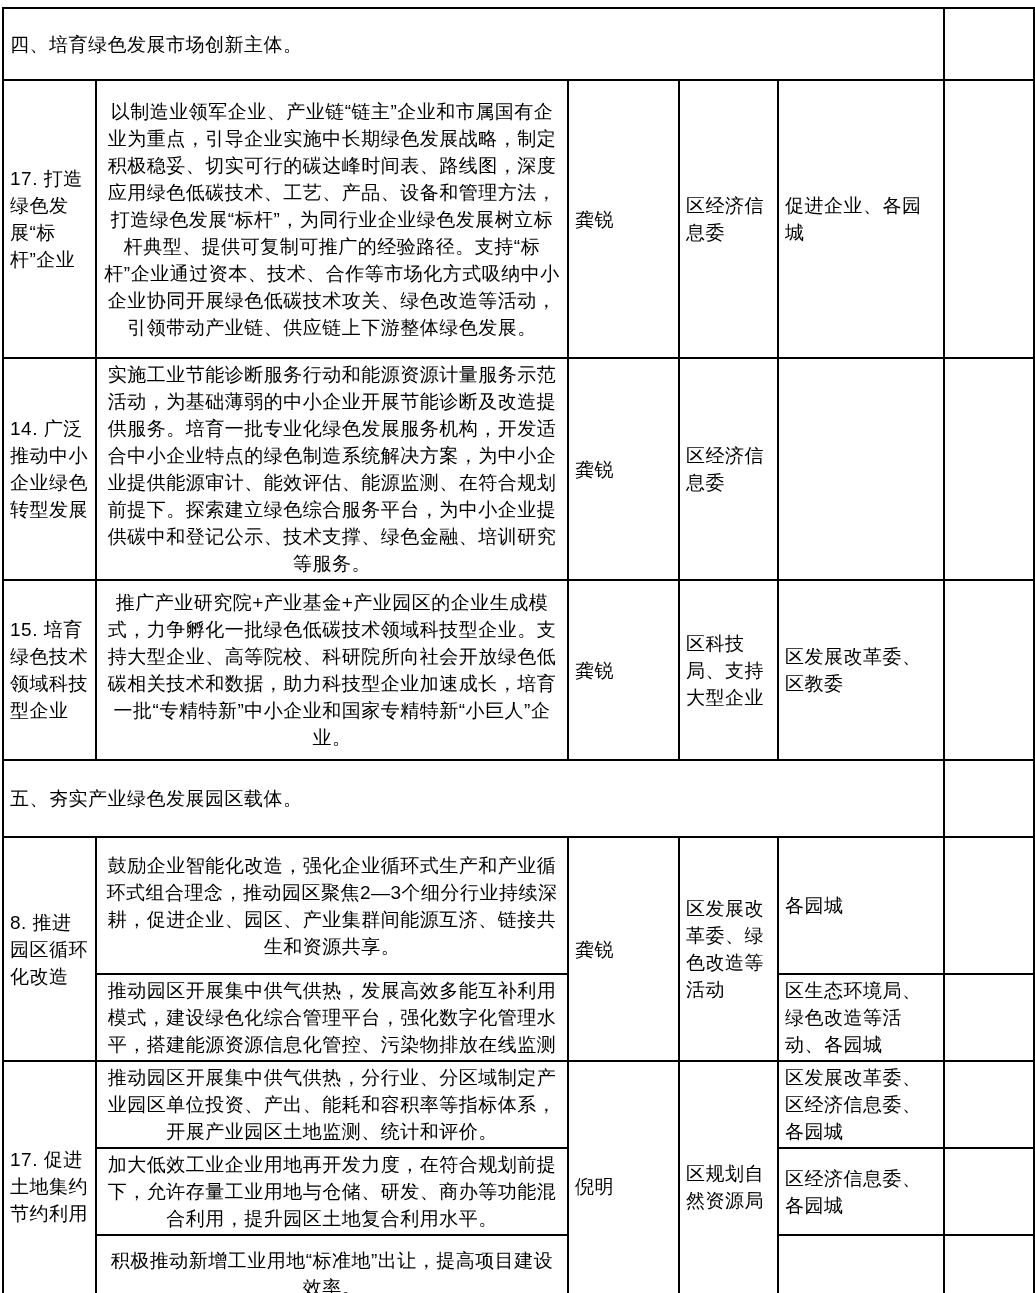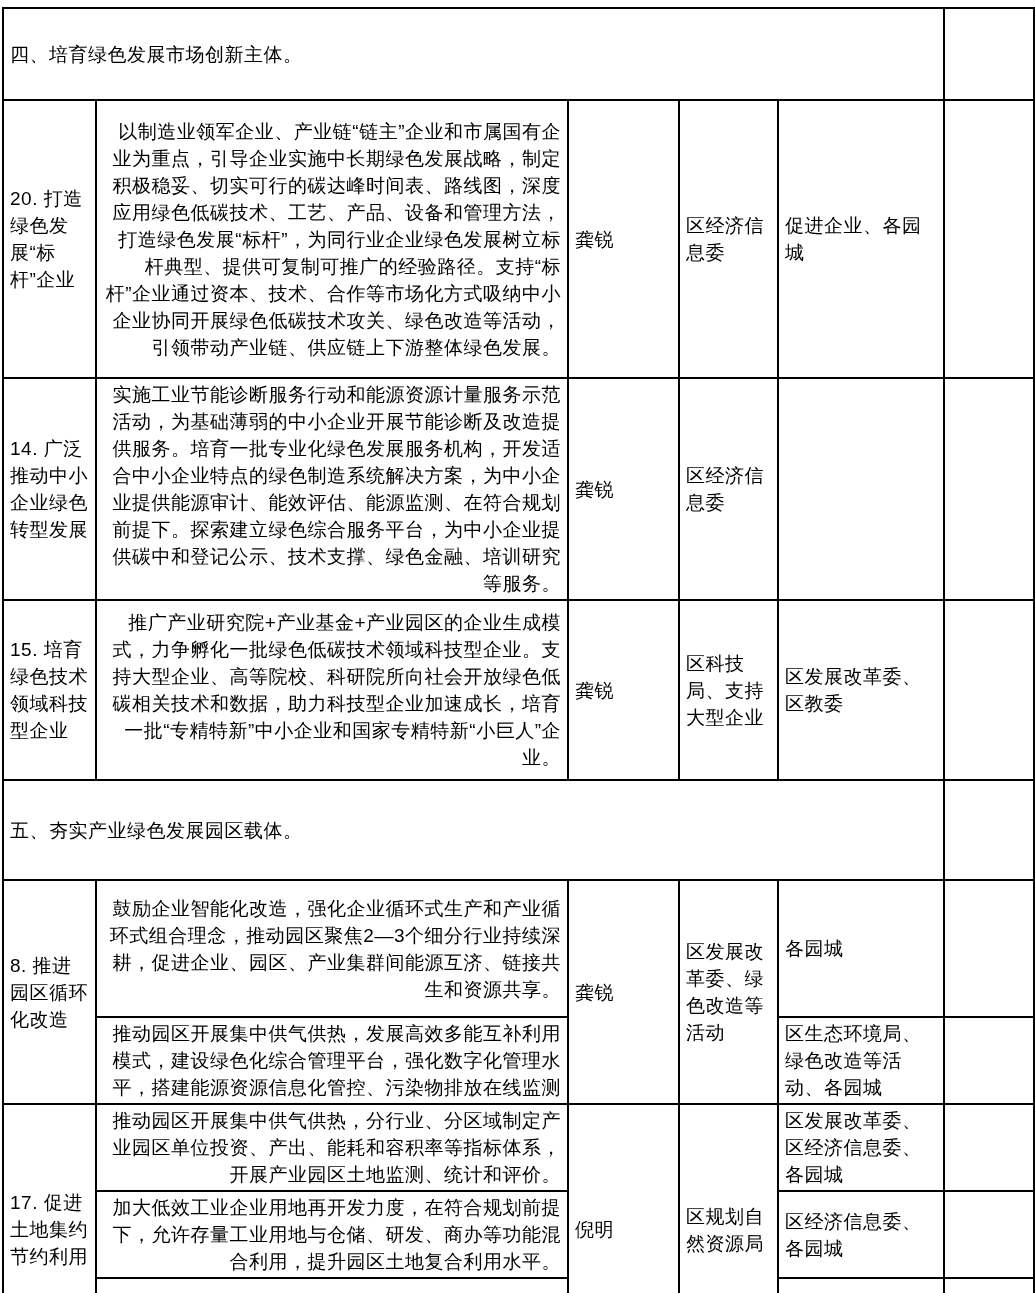--- a/index.html
+++ b/index.html
@@ -32,48 +32,48 @@
   }
   td.section-cell {
     padding-left: 8px;
     text-align: left;
   }
   td.name-cell {
     padding: 2px 3px;
     letter-spacing: 0;
   }
   td.desc-cell {
-    text-align: right;
+    text-align: center;
   }
   td.person-cell, td.lead-cell, td.coop-cell {
     text-align: left;
   }
 </style>
 </head>
 <body>
 
 <div class="doc-wrap">
   <table class="doc-table">
     <colgroup>
       <col style="width:93px">
       <col style="width:472px">
       <col style="width:111px">
       <col style="width:99px">
       <col style="width:166px">
       <col style="width:90px">
     </colgroup>
     <tbody>
 
-      <tr style="height:92px">
+      <tr style="height:72px">
         <td colspan="5" class="section-cell">四、培育绿色发展市场创新主体。</td>
         <td class="notes-cell"></td>
       </tr>
 
       <tr style="height:278px">
-        <td class="name-cell">20. 打造绿色发展“标杆”企业</td>
+        <td class="name-cell">17. 打造绿色发展“标杆”企业</td>
         <td class="desc-cell">以制造业领军企业、产业链“链主”企业和市属国有企业为重点，引导企业实施中长期绿色发展战略，制定积极稳妥、切实可行的碳达峰时间表、路线图，深度应用绿色低碳技术、工艺、产品、设备和管理方法，打造绿色发展“标杆”，为同行业企业绿色发展树立标杆典型、提供可复制可推广的经验路径。支持“标杆”企业通过资本、技术、合作等市场化方式吸纳中小企业协同开展绿色低碳技术攻关、绿色改造等活动，引领带动产业链、供应链上下游整体绿色发展。</td>
         <td class="person-cell">龚锐</td>
         <td class="lead-cell">区经济信息委</td>
         <td class="coop-cell">促进企业、各园城</td>
         <td class="notes-cell"></td>
       </tr>
 
       <tr style="height:218px">
         <td class="name-cell">14. 广泛推动中小企业绿色转型发展</td>
         <td class="desc-cell">实施工业节能诊断服务行动和能源资源计量服务示范活动，为基础薄弱的中小企业开展节能诊断及改造提供服务。培育一批专业化绿色发展服务机构，开发适合中小企业特点的绿色制造系统解决方案，为中小企业提供能源审计、能效评估、能源监测、在符合规划前提下。探索建立绿色综合服务平台，为中小企业提供碳中和登记公示、技术支撑、绿色金融、培训研究等服务。</td>
@@ -85,21 +85,21 @@
 
       <tr style="height:180px">
         <td class="name-cell">15. 培育绿色技术领域科技型企业</td>
         <td class="desc-cell">推广产业研究院+产业基金+产业园区的企业生成模式，力争孵化一批绿色低碳技术领域科技型企业。支持大型企业、高等院校、科研院所向社会开放绿色低碳相关技术和数据，助力科技型企业加速成长，培育一批“专精特新”中小企业和国家专精特新“小巨人”企业。</td>
         <td class="person-cell">龚锐</td>
         <td class="lead-cell">区科技局、支持大型企业</td>
         <td class="coop-cell">区发展改革委、区教委</td>
         <td class="notes-cell"></td>
       </tr>
 
-      <tr style="height:100px">
+      <tr style="height:77px">
         <td colspan="5" class="section-cell">五、夯实产业绿色发展园区载体。</td>
         <td class="notes-cell"></td>
       </tr>
 
       <tr style="height:137px">
         <td class="name-cell" rowspan="2">8. 推进园区循环化改造</td>
         <td class="desc-cell">鼓励企业智能化改造，强化企业循环式生产和产业循环式组合理念，推动园区聚焦2—3个细分行业持续深耕，促进企业、园区、产业集群间能源互济、链接共生和资源共享。</td>
         <td class="person-cell" rowspan="2">龚锐</td>
         <td class="lead-cell" rowspan="2">区发展改革委、绿色改造等活动</td>
         <td class="coop-cell">各园城</td>

